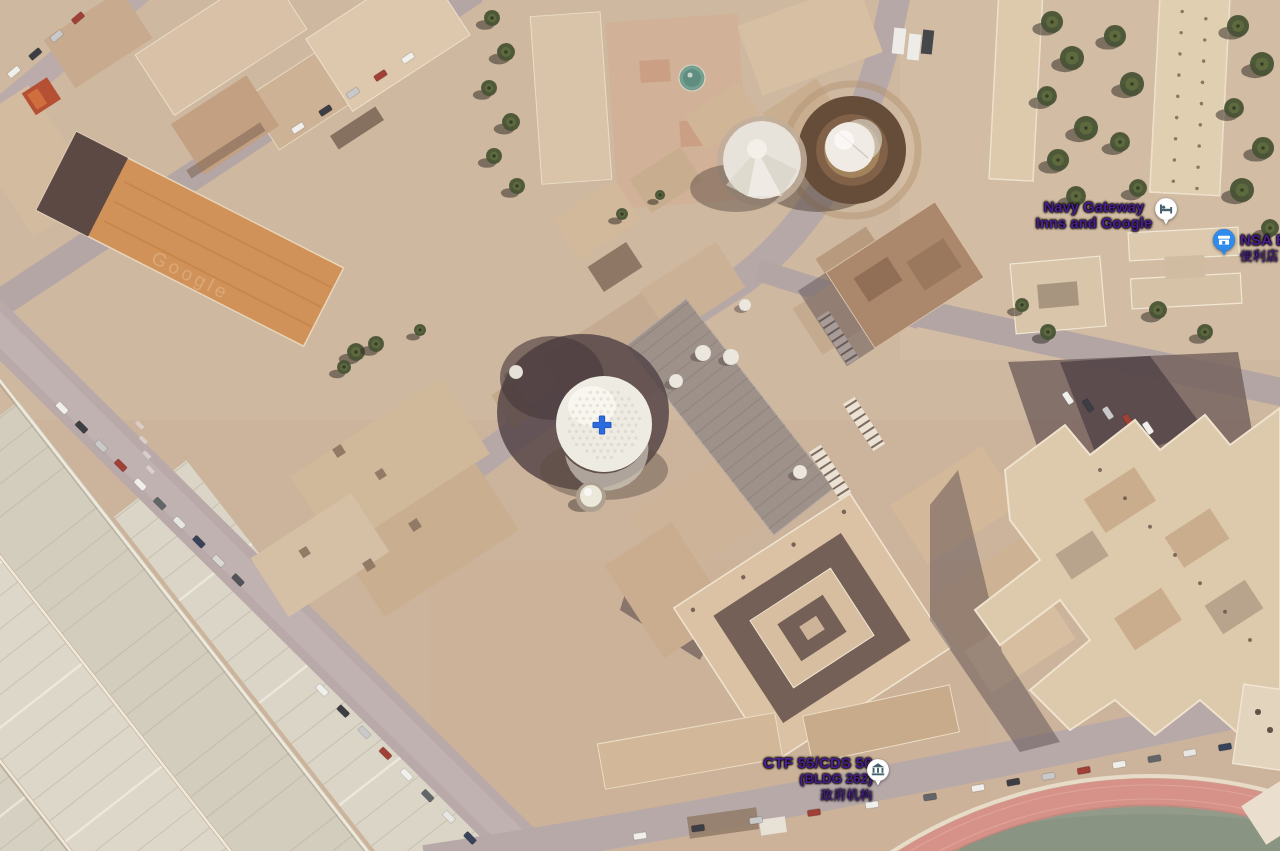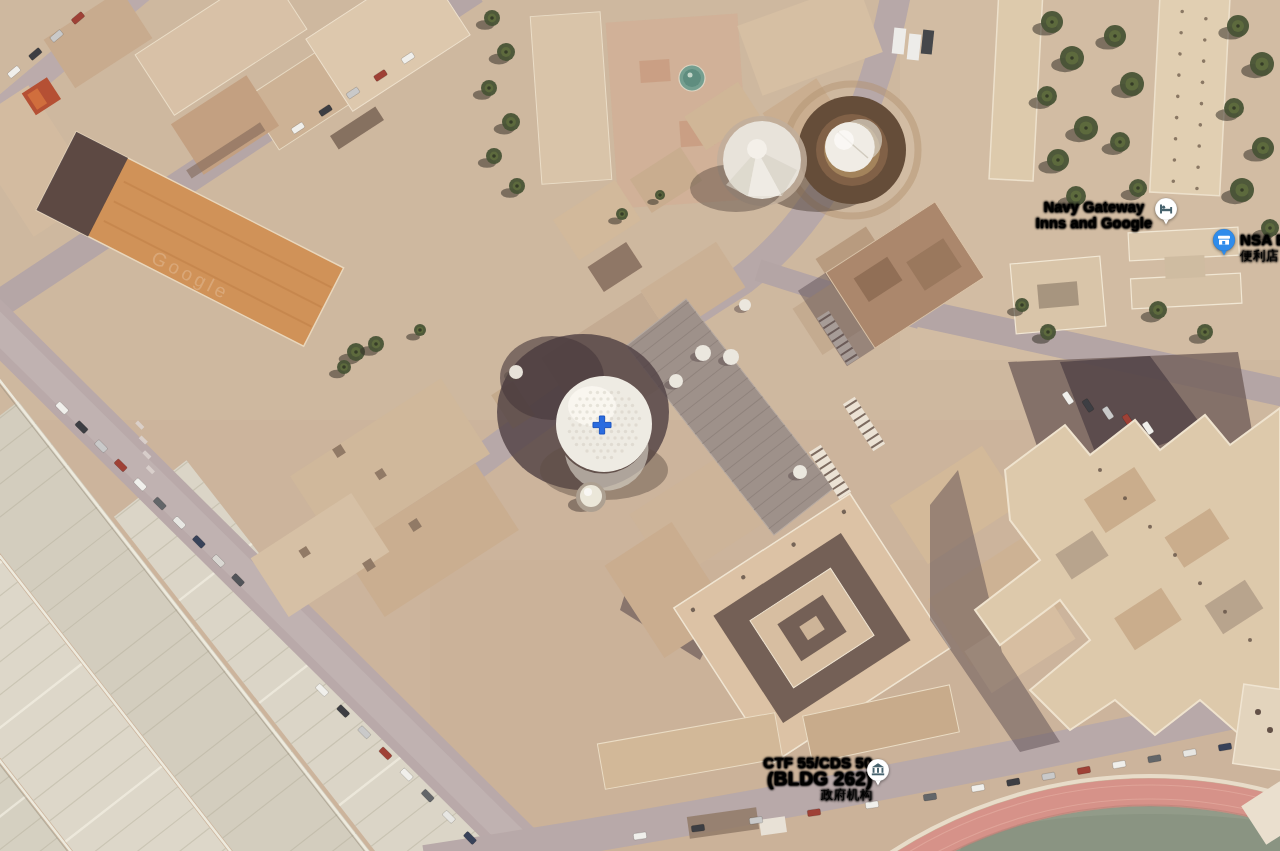--- a/index.html
+++ b/index.html
@@ -1,18 +1,18 @@
 <!DOCTYPE html>
 <html><head>
 <meta charset="utf-8">
 <style>
   html,body{margin:0;padding:0;background:#000;}
   .stage{position:relative;width:1280px;height:851px;overflow:hidden;background:#cbb49d;font-family:"Liberation Sans",sans-serif;}
   .stage svg.scene{position:absolute;left:0;top:0;}
-  .map-label{position:absolute;color:#000000;font-weight:700;font-size:14.5px;line-height:16px;text-align:center;letter-spacing:.2px;white-space:nowrap;transform:translate(-50%,-50%);
+  .map-label{position:absolute;color:#4c1d95;font-weight:700;font-size:14.5px;line-height:16px;text-align:center;letter-spacing:.2px;white-space:nowrap;transform:translate(-50%,-50%);
     text-shadow:0 1px 2px rgba(0,0,0,.9),0 -1px 2px rgba(0,0,0,.75),1px 0 2px rgba(0,0,0,.75),-1px 0 2px rgba(0,0,0,.75),0 0 3px rgba(0,0,0,.6);}
   .map-label .cjk{font-size:12.5px;font-weight:500;letter-spacing:.5px;}
   .map-label.left-align{transform:translateY(-50%);text-align:left;}
   .pin{position:absolute;transform:translate(-50%,-50%);width:26px;height:32px;}
   .pin svg{filter:drop-shadow(0 1px 1.5px rgba(0,0,0,.45));}
   .center-marker{position:absolute;transform:translate(-50%,-50%);width:20px;height:20px;}
 </style>
 </head>
 <body>
 
@@ -936,21 +936,21 @@
     <g>
       <rect x="7" y="8.8" width="12" height="3" rx="0.8" fill="#ffffff"></rect>
       <rect x="8" y="12.6" width="10" height="5" fill="#ffffff"></rect>
       <rect x="11.2" y="14" width="3" height="3.6" fill="#2f8ceb"></rect>
     </g>
   </svg>
 </div>
 
 <div class="map-label" style="left:818px;top:779px;text-align:right;">
   <div style="font-size:15px;">CTF 55/CDS 50</div>
-  <div style="font-size:19px;">(BLDG 262)</div>
+  <div style="font-size:13px;">(BLDG 262)</div>
   <div class="cjk">政府机构</div>
 </div>
 <div class="pin" style="left:878px;top:773px;">
   <svg width="26" height="32" viewBox="0 0 26 32">
     <path d="M10,23 L13,28.5 L16,23 Z" fill="#ffffff"></path>
     <circle cx="13" cy="13" r="11" stroke="rgba(0,0,0,0.15)" stroke-width="0.5" fill="#ffffff"></circle>
     <g>
       <path d="M13,6.2 L6.8,10.2 L19.2,10.2 Z" fill="#47636e"></path>
       <rect x="7.6" y="10.8" width="1.9" height="5" fill="#47636e"></rect>
       <rect x="12.05" y="10.8" width="1.9" height="5" fill="#47636e"></rect>

